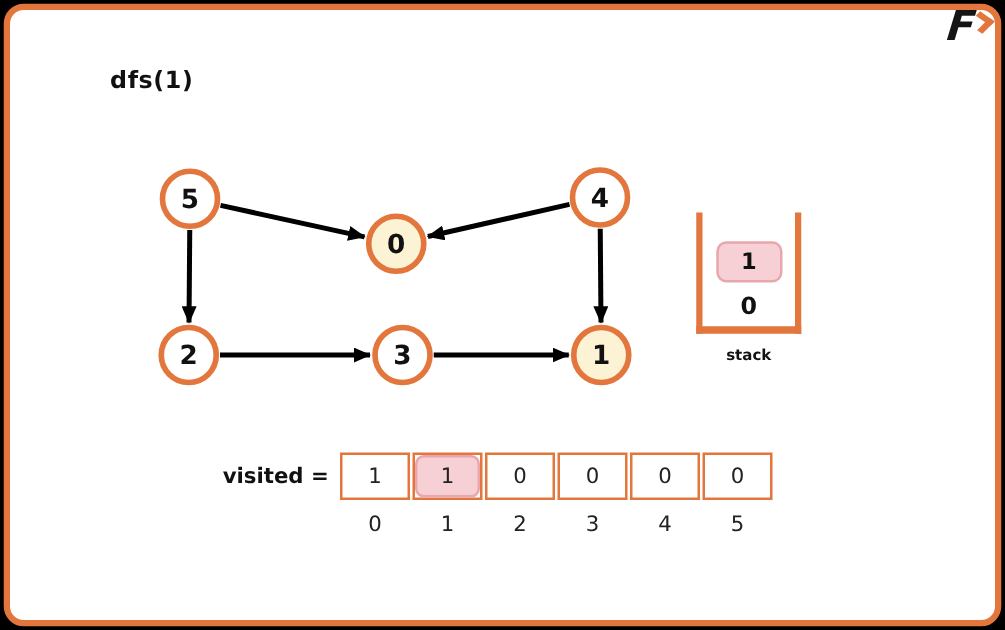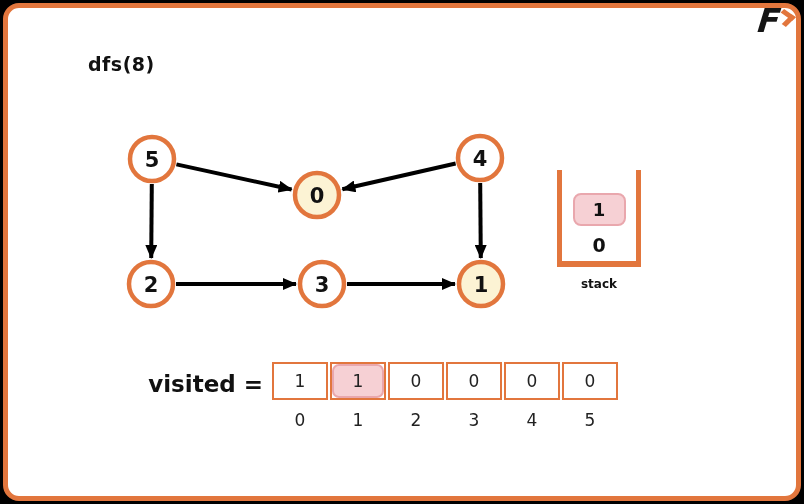--- a/index.html
+++ b/index.html
@@ -44,42 +44,42 @@
   }
   .stack-plain{
     font-weight:bold;font-size:19px;color:#111;line-height:22px;
   }
   .stack-label{
     position:absolute;left:557px;top:277px;width:84px;text-align:center;
     font-weight:bold;font-size:12px;color:#111;
   }
   .visited-label{
     position:absolute;left:140px;top:371px;width:123px;text-align:right;
-    font-weight:bold;font-size:23px;color:#111;
+    font-weight:bold;font-size:17px;color:#111;
   }
   .visited-row{position:absolute;left:272px;top:362px;display:flex;gap:2px;}
   .cell{
     width:56px;height:38px;border:2px solid var(--orange);background:#fff;
     box-sizing:border-box;display:flex;align-items:center;justify-content:center;
     font-size:17px;color:#222;
   }
   .cell-pink{
     width:100%;height:100%;background:var(--pink);border:2px solid var(--pink-border);
     border-radius:7px;display:flex;align-items:center;justify-content:center;
     box-sizing:border-box;
   }
   .index-row{position:absolute;left:272px;top:410px;display:flex;gap:2px;}
   .idx{width:56px;text-align:center;font-size:17px;color:#222;}
 </style>
 </head>
 <body>
 
 <div class="frame"></div>
 
-<div class="title">dfs(8)</div>
+<div class="title">dfs(1)</div>
 
 <div class="logo">
   <span class="logo-f">F</span>
   <span class="logo-arrow"></span>
 </div>
 
 <svg id="graph-svg" width="804" height="504">
   <defs>
     <marker id="arrow" viewBox="0 0 14 12" refX="13" refY="6" markerWidth="14" markerHeight="12" orient="auto" markerUnits="userSpaceOnUse">
       <path d="M0,0 L14,6 L0,12 z" fill="#000"></path>

